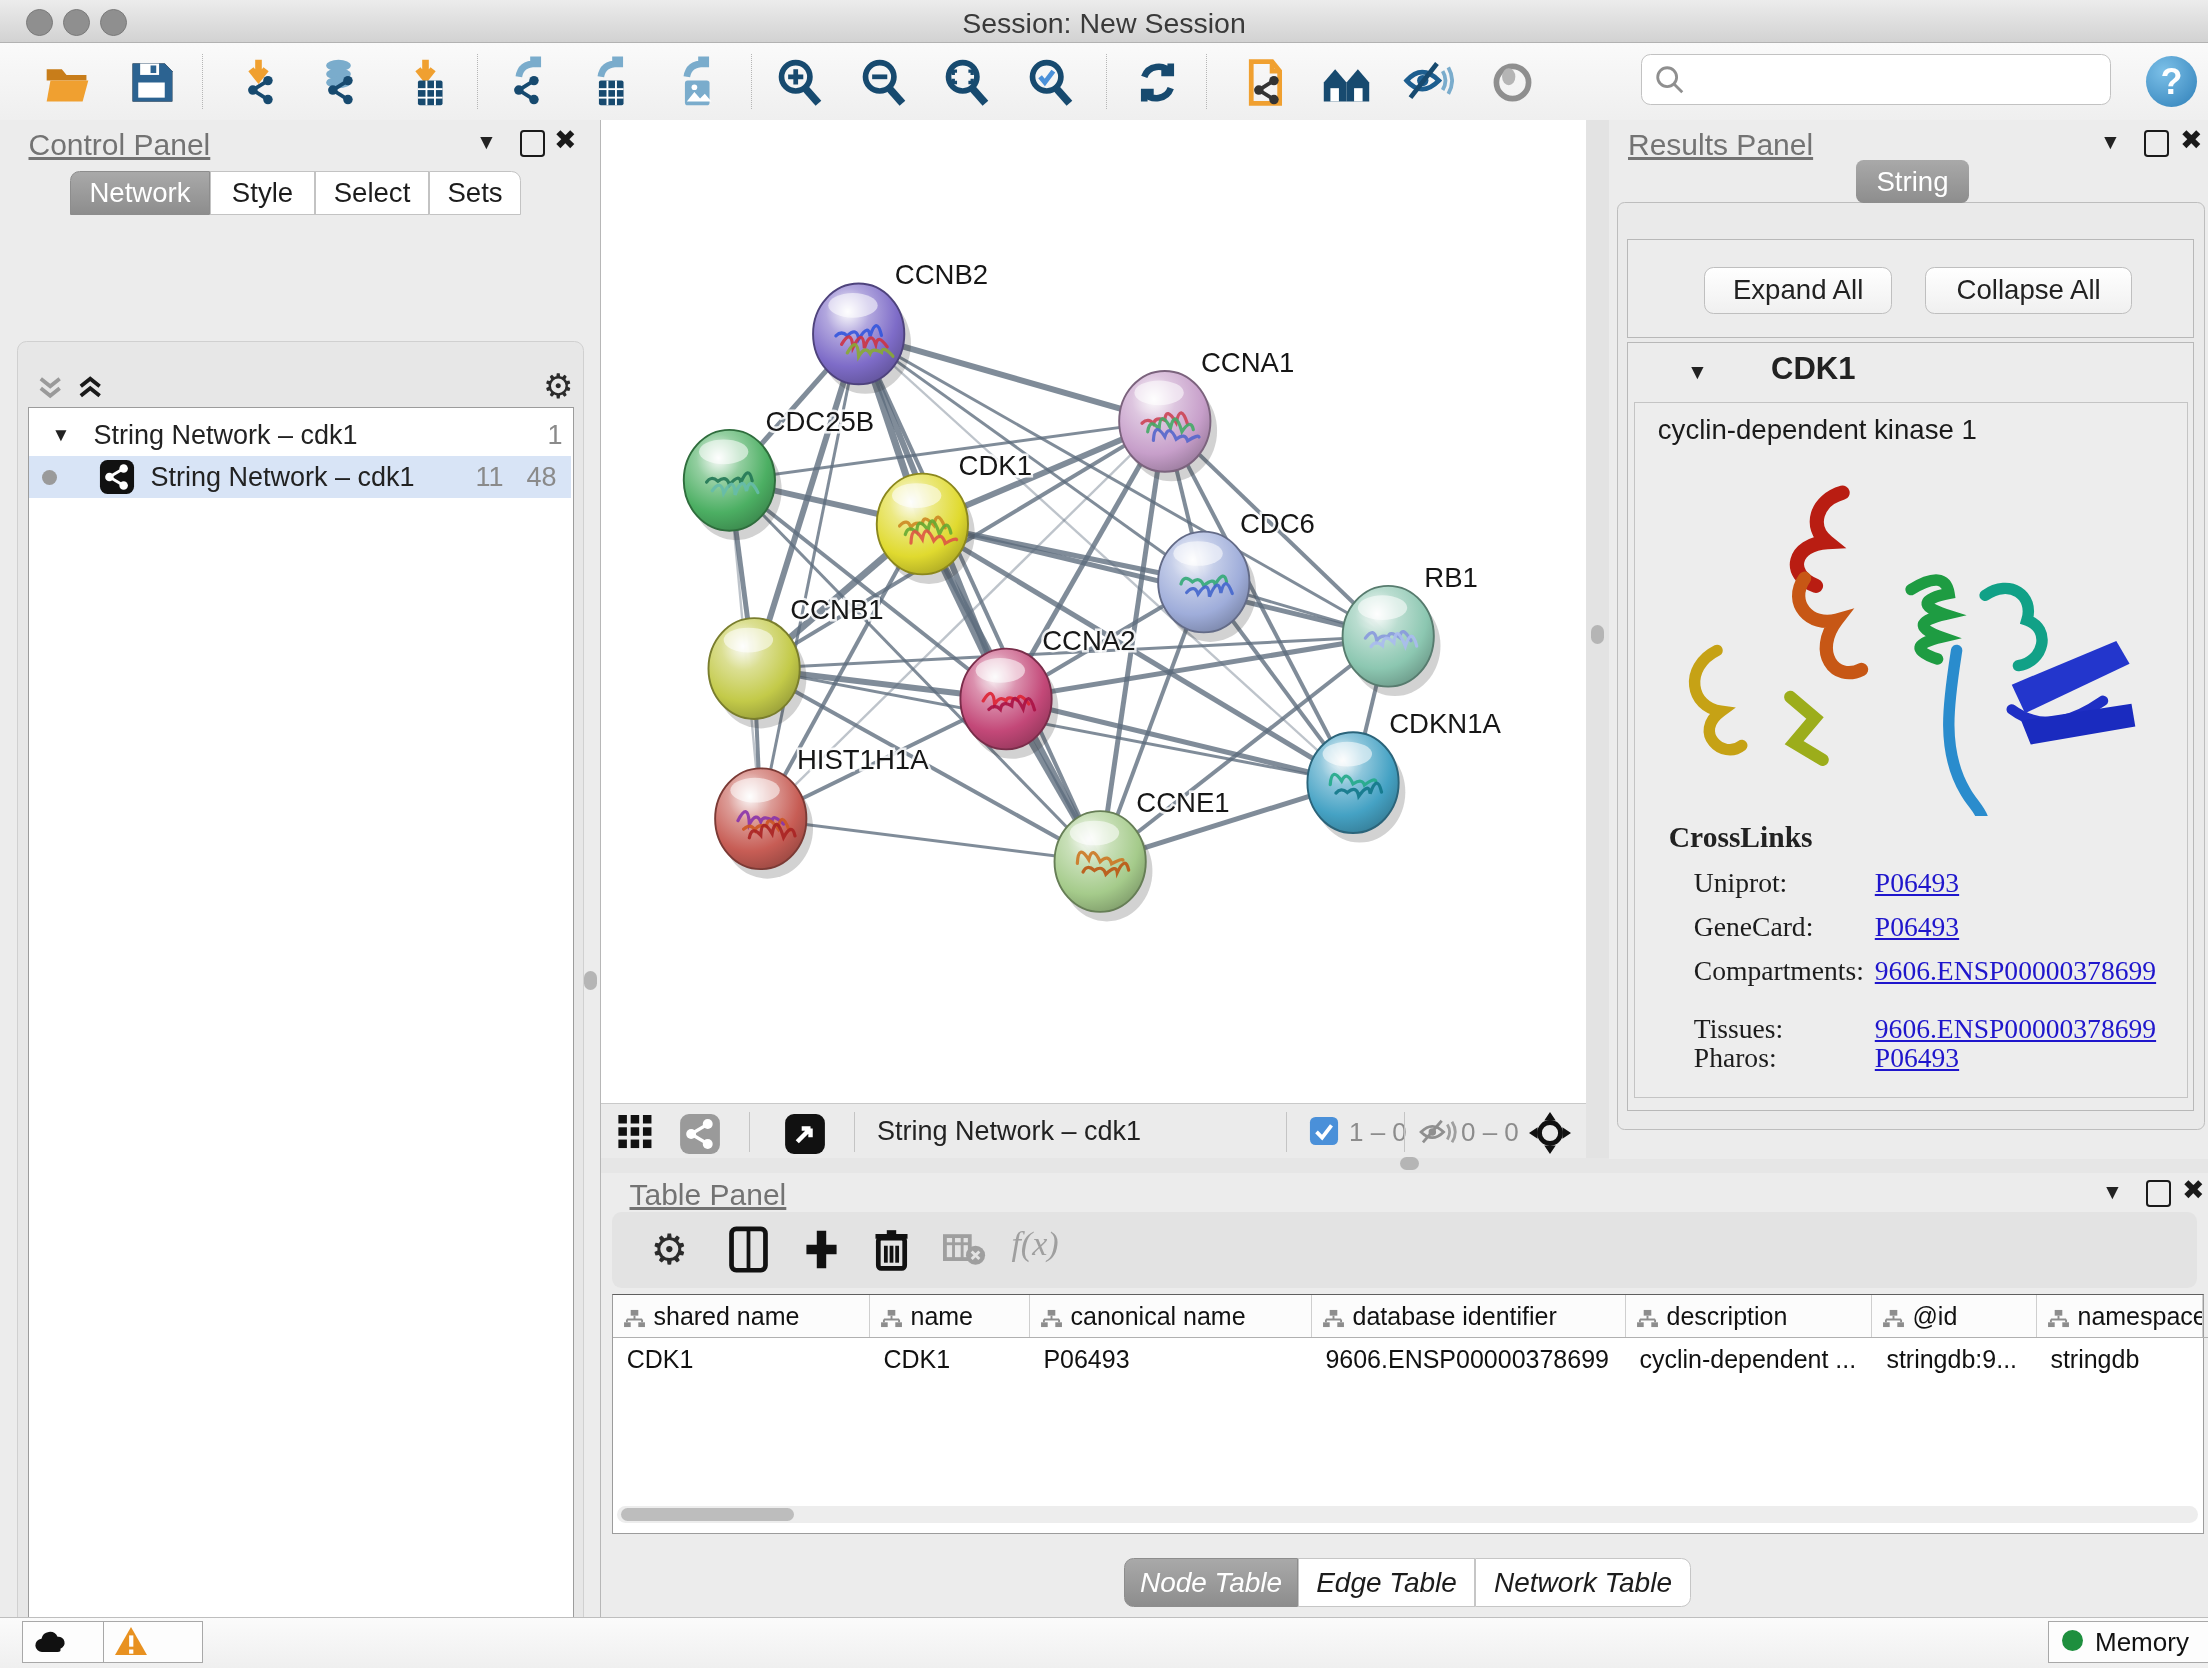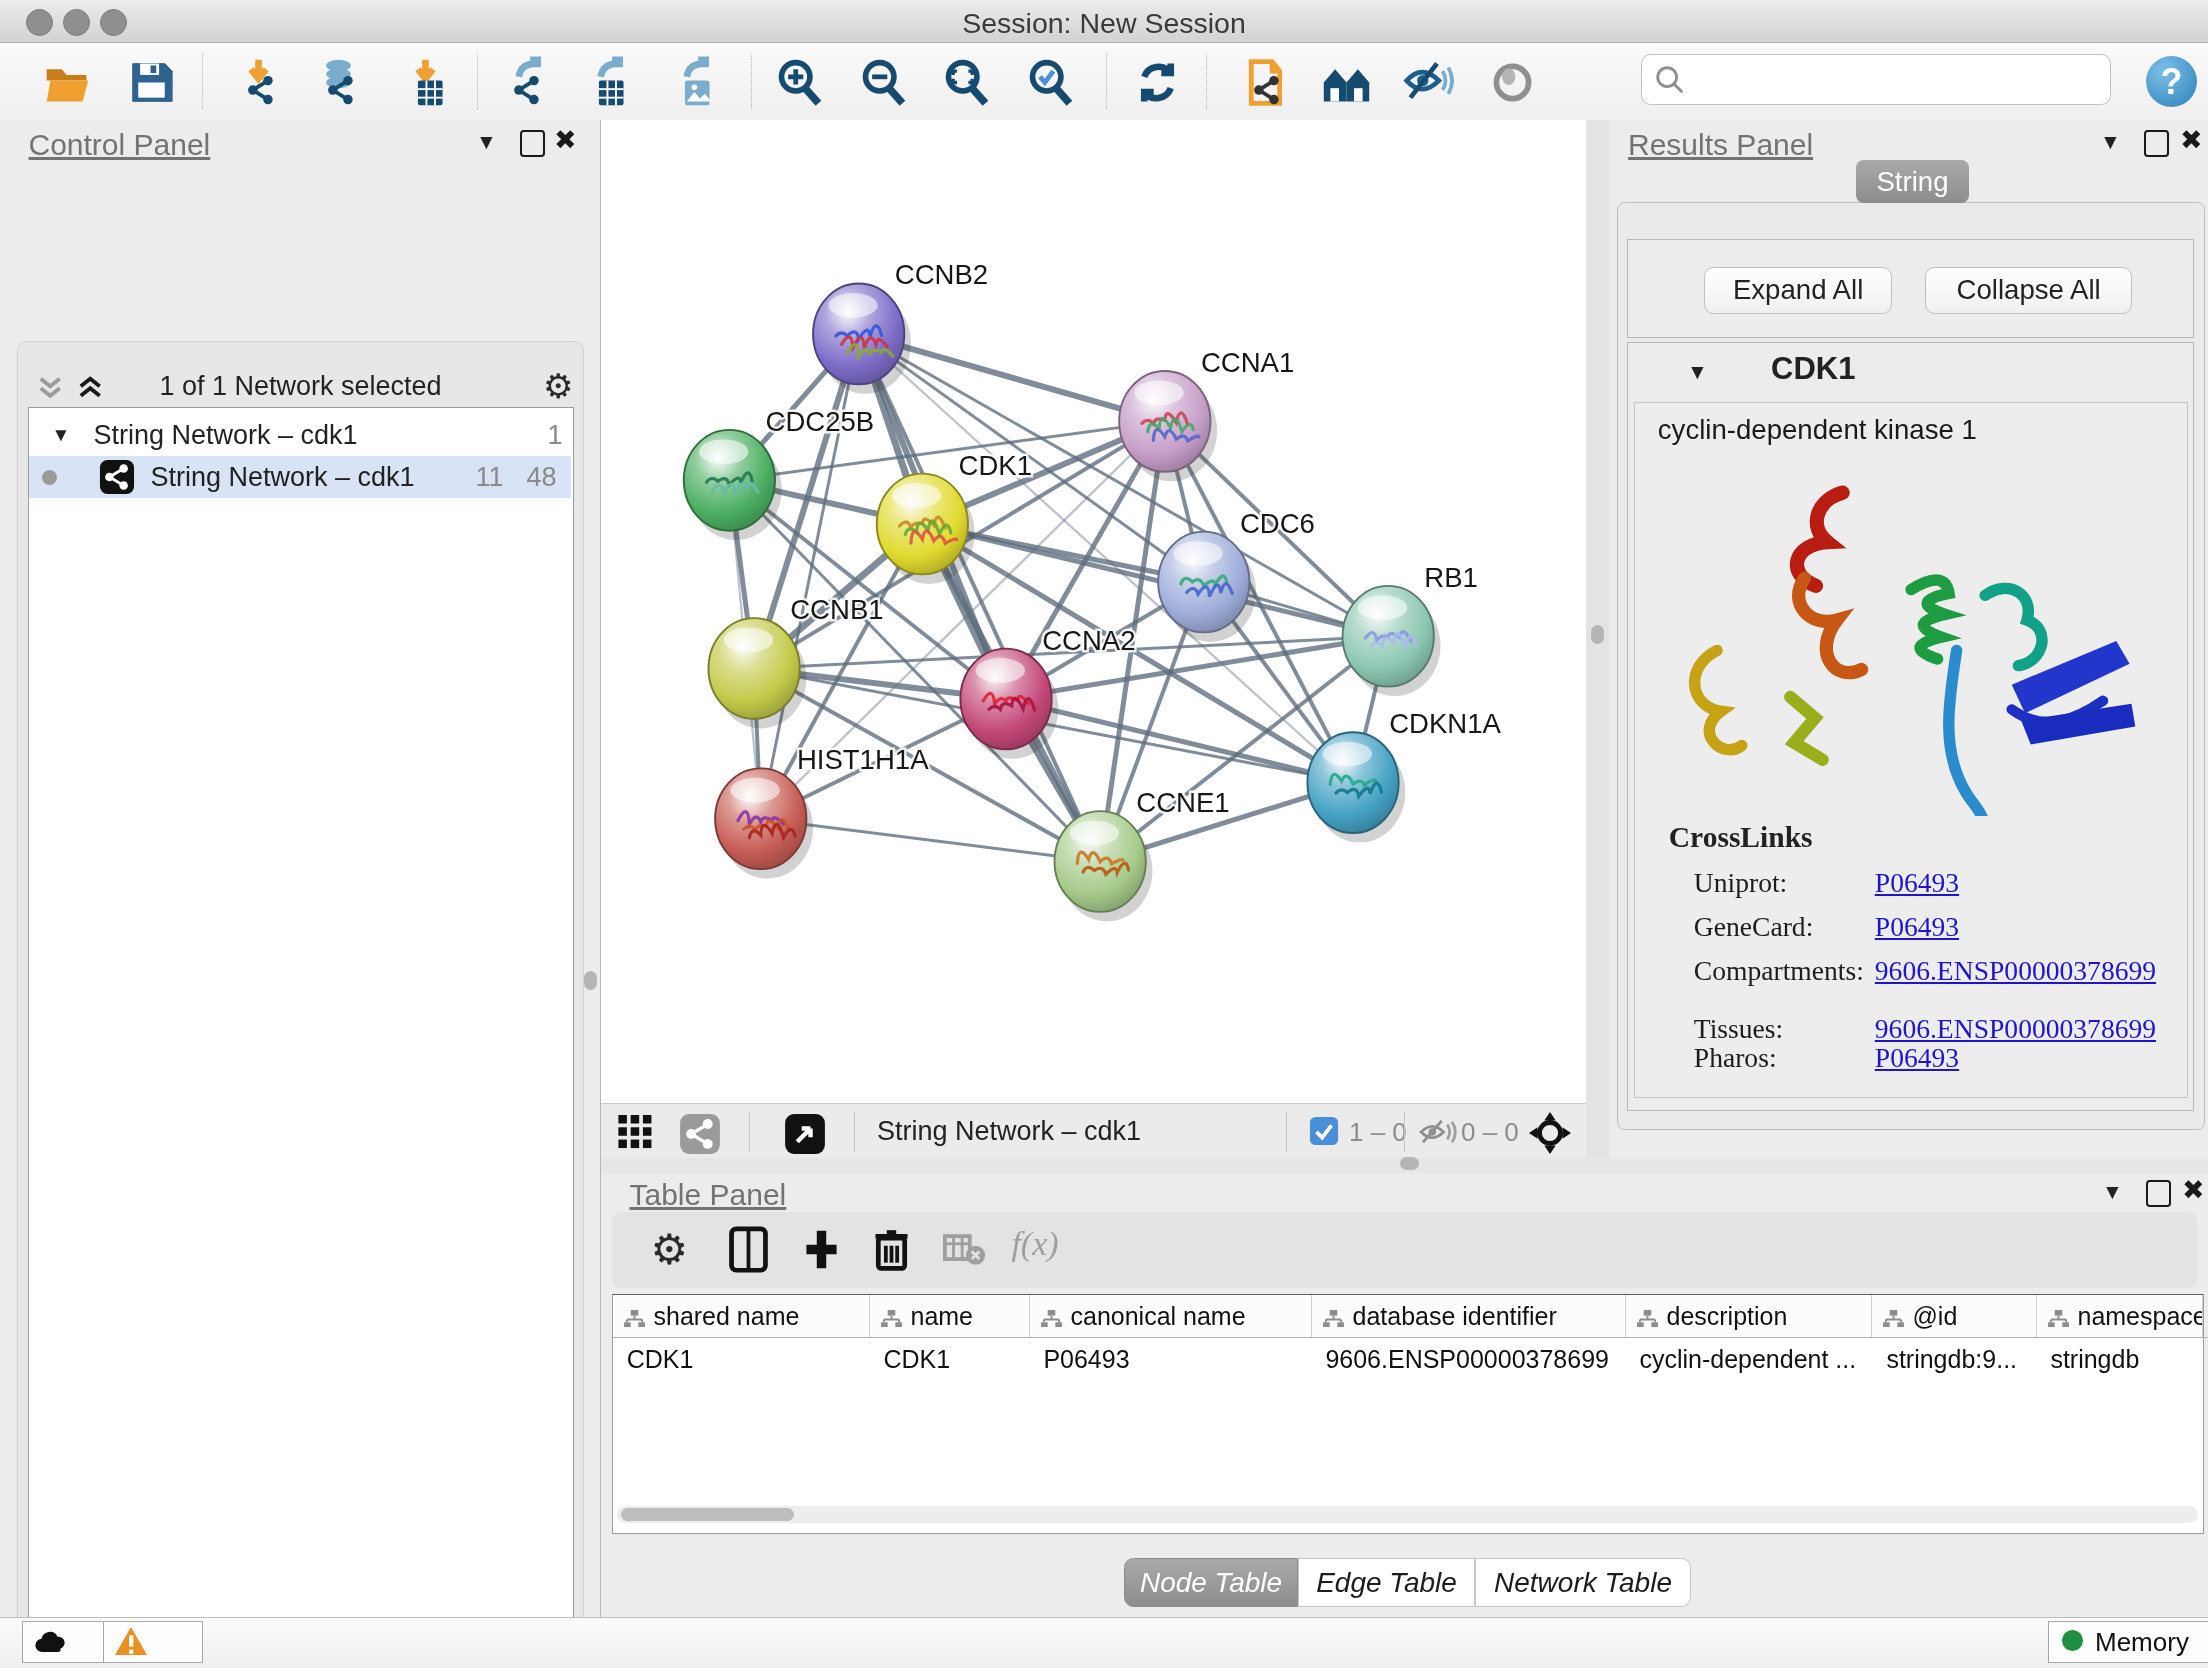--- a/index.html
+++ b/index.html
@@ -244,31 +244,36 @@
       <input id="search-input" placeholder="" style="">
     </div>
     <div id="help-btn">?</div>
   </div>
 
   <div id="control-panel" class="abs">
     <div class="abs panel-title" style="left:28.5px;top:7.6px">Control Panel</div>
     <div class="abs pn-caret" style="left:476px;top:9.5px">▼</div>
     <div class="abs pn-float" style="left:520px;top:9.5px"></div>
     <div class="abs pn-close" style="left:554px;top:7.6px">✖</div>
+    <div id="cp-tabs" class="abs" style="left:0;top:51px;width:600px;height:44px">
+        <div class="tab sel" style="left: 70px; width: 140px; border-radius: 9.5px 0px 0px;">Network</div>
+        <div class="tab" style="left: 210px; width: 105px; border-radius: 0px;">Style</div>
+        <div class="tab" style="left: 315px; width: 114px; border-radius: 0px;">Select</div>
+        <div class="tab" style="left: 429px; width: 92px; border-radius: 0px 9.5px 0px 0px;">Sets</div>
+      </div>
     <div id="cp-box" class="abs">
       <div id="cp-status-row" class="abs">
         <svg class="abs" style="left:19px;top:7.6px" width="34" height="28.5" viewBox="0 0 36 30">
           <polyline points="4,6 14,14 24,6" fill="none" stroke="#9a9a9a" stroke-width="4"></polyline>
           <polyline points="4,16 14,24 24,16" fill="none" stroke="#9a9a9a" stroke-width="4"></polyline>
         </svg>
         <svg class="abs" style="left:59px;top:7.6px" width="34" height="28.5" viewBox="0 0 36 30">
           <polyline points="4,14 14,6 24,14" fill="none" stroke="#1a1a1a" stroke-width="4"></polyline>
           <polyline points="4,24 14,16 24,24" fill="none" stroke="#1a1a1a" stroke-width="4"></polyline>
         </svg>
-        <div class="abs" style="left:0;top:5.7px;width:565px;text-align:center;font-size:27px">1 of 1 Network selected</div>
         <div class="abs" style="left:525px;top:1px;font-size:34px;color:#2b2b2b;cursor:pointer">⚙</div>
       </div>
       <div id="cp-list" class="abs">
         <div class="tree-row" style="top:5.7px">
           <span class="abs" style="left:23px;font-size:19px">▼</span>
           <span class="abs" style="left:65px">String Network – cdk1</span>
           <span class="tree-count" style="left:519px">1</span>
         </div>
         <div class="tree-row" id="tree-child" style="top:48px">
           <span class="abs" style="left:13.3px;top:14.3px;width:15px;height:15px;border-radius:50%;background:#9a9a9a"></span>

